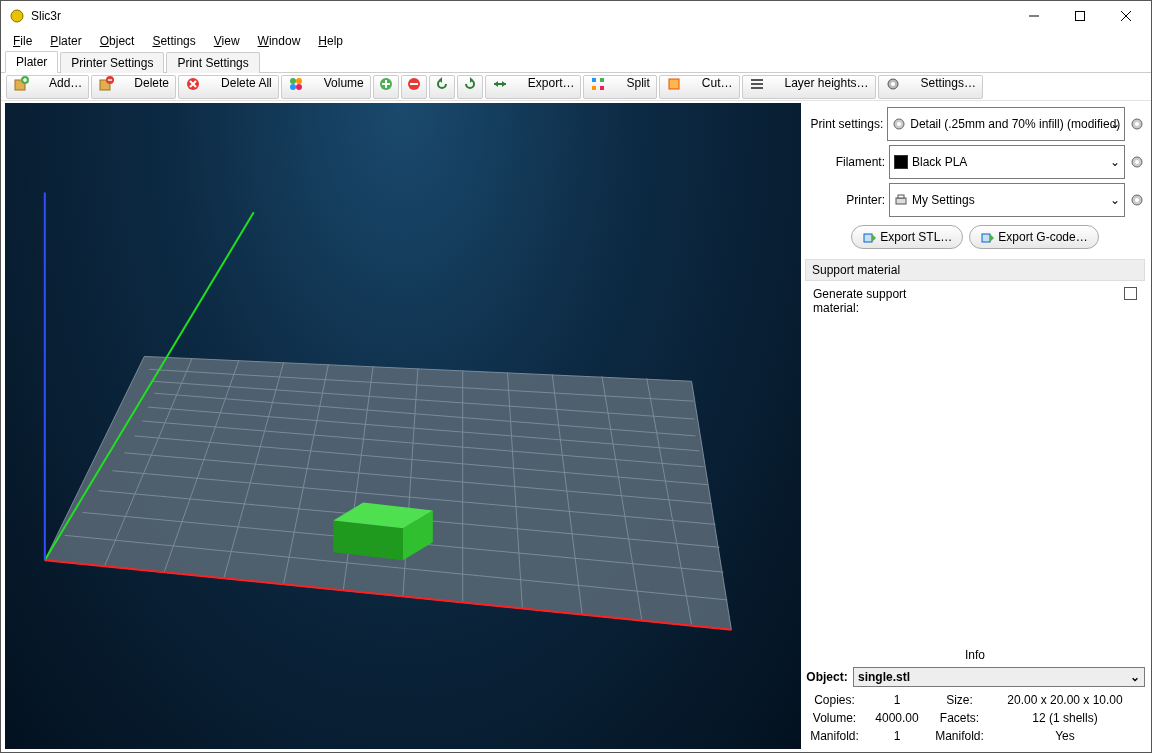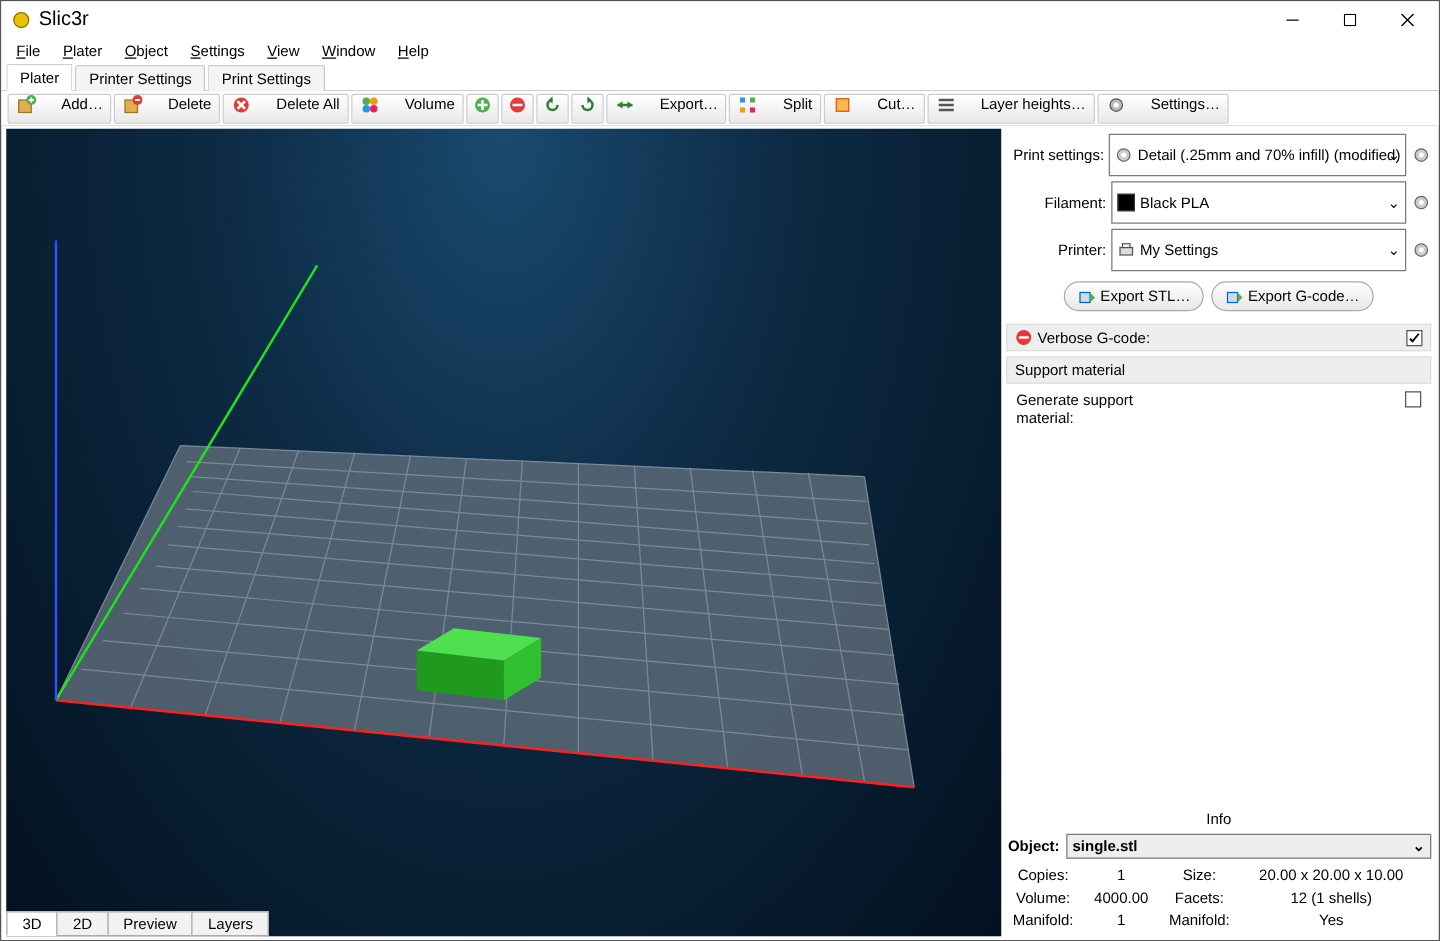--- a/index.html
+++ b/index.html
@@ -1,19 +1,19 @@
 <!DOCTYPE html>
 <html><head>
 <meta charset="utf-8">
 <style>
 * { box-sizing: border-box; margin: 0; padding: 0; font-family: "Segoe UI", Tahoma, sans-serif; font-size: 12px; }
 body { background: #fff; width: 1152px; height: 753px; overflow: hidden; border: 1px solid #555; }
 .titlebar { height: 30px; display: flex; align-items: center; padding: 0 2px; background: #fff; }
 .titlebar .app-icon { width: 16px; height: 16px; margin: 0 6px; }
-.titlebar .title { flex: 1; font-size: 16px; }
+.titlebar .title { flex: 1; font-size: 12px; }
 .titlebar .win-btn { width: 46px; height: 30px; display: flex; align-items: center; justify-content: center; }
 .menubar { height: 20px; display: flex; align-items: center; padding: 0 4px; gap: 2px; background: #fff; }
 .menubar span { padding: 2px 8px; }
 .menubar span:first-letter { text-decoration: underline; }
 .tabs { height: 22px; display: flex; align-items: flex-end; padding: 2px 4px 0 4px; background: #fff; border-bottom: 1px solid #ccc; }
 .tab { padding: 3px 10px; border: 1px solid #ccc; border-bottom: none; background: #f4f4f4; margin-right: 2px; position: relative; top: 1px; border-radius: 2px 2px 0 0; }
 .tab.active { background: #fff; border-bottom: 1px solid #fff; }
 .toolbar { height: 28px; display: flex; align-items: center; padding: 2px 4px; background: #fff; gap: 0; border-bottom: 1px solid #e3e3e3; }
 .tbtn { height: 24px; display: flex; align-items: flex-start; padding: 0 6px; border: 1px solid #ccc; background: linear-gradient(#fff,#e8e8e8); margin: 0 1px; gap: 20px; border-radius: 2px; }
 .tbtn.icon-only { padding: 0 4px; }
@@ -254,26 +254,20 @@
       <line x1="40" y1="460" x2="730" y2="530" stroke="#ff2020" stroke-width="2"></line>
       <line x1="40" y1="460" x2="250" y2="110" stroke="#20e020" stroke-width="2"></line>
       <line x1="40" y1="460" x2="40" y2="90" stroke="#3050ff" stroke-width="2"></line>
 
       <g>
         <polygon points="330,420 400,428 400,460 330,452" fill="#1f9a1f"></polygon>
         <polygon points="400,428 430,410 430,442 400,460" fill="#2fbf2f"></polygon>
         <polygon points="330,420 360,402 430,410 400,428" fill="#4fe04f"></polygon>
       </g>
     </svg>
-    <div class="bottom-tabs">
-      <div class="btab active">3D</div>
-      <div class="btab">2D</div>
-      <div class="btab">Preview</div>
-      <div class="btab">Layers</div>
-    </div>
   </div>
 
   <div class="side">
     <div class="side-row">
       <label>Print settings:</label>
       <div class="combo">
         <span>
             <svg width="14" height="14">
               <circle cx="7" cy="7" r="5" fill="#ccc" stroke="#666"></circle>
               <circle cx="7" cy="7" r="2" fill="#fff"></circle>
@@ -337,34 +331,20 @@
           <span>
             <svg width="14" height="14">
               <rect x="2" y="4" width="8" height="8" fill="#cde" stroke="#06c"></rect>
               <polygon points="10,4 14,8 10,12" fill="#4caf50"></polygon>
             </svg>
           </span>
           <span>Export G-code…</span>
         </div>
     </div>
 
-    <div class="section-head">
-      <span>
-          <svg width="14" height="14">
-            <circle cx="7" cy="7" r="6" fill="#e53935"></circle>
-            <line x1="3" y1="7" x2="11" y2="7" stroke="#fff" stroke-width="2"></line>
-          </svg>
-        </span>
-      <span style="flex:1">Verbose G-code:</span>
-      <span class="checkbox">
-          <svg width="11" height="11">
-            <polyline points="2,6 4,8 9,2" fill="none" stroke="#000" stroke-width="1.5"></polyline>
-          </svg>
-        </span>
-    </div>
 
     <div class="section-head">
       <span>Support material</span>
     </div>
     <div class="section-body">
       <span style="max-width:120px">Generate support material:</span>
       <span class="checkbox"></span>
     </div>
 
     <div class="info">

